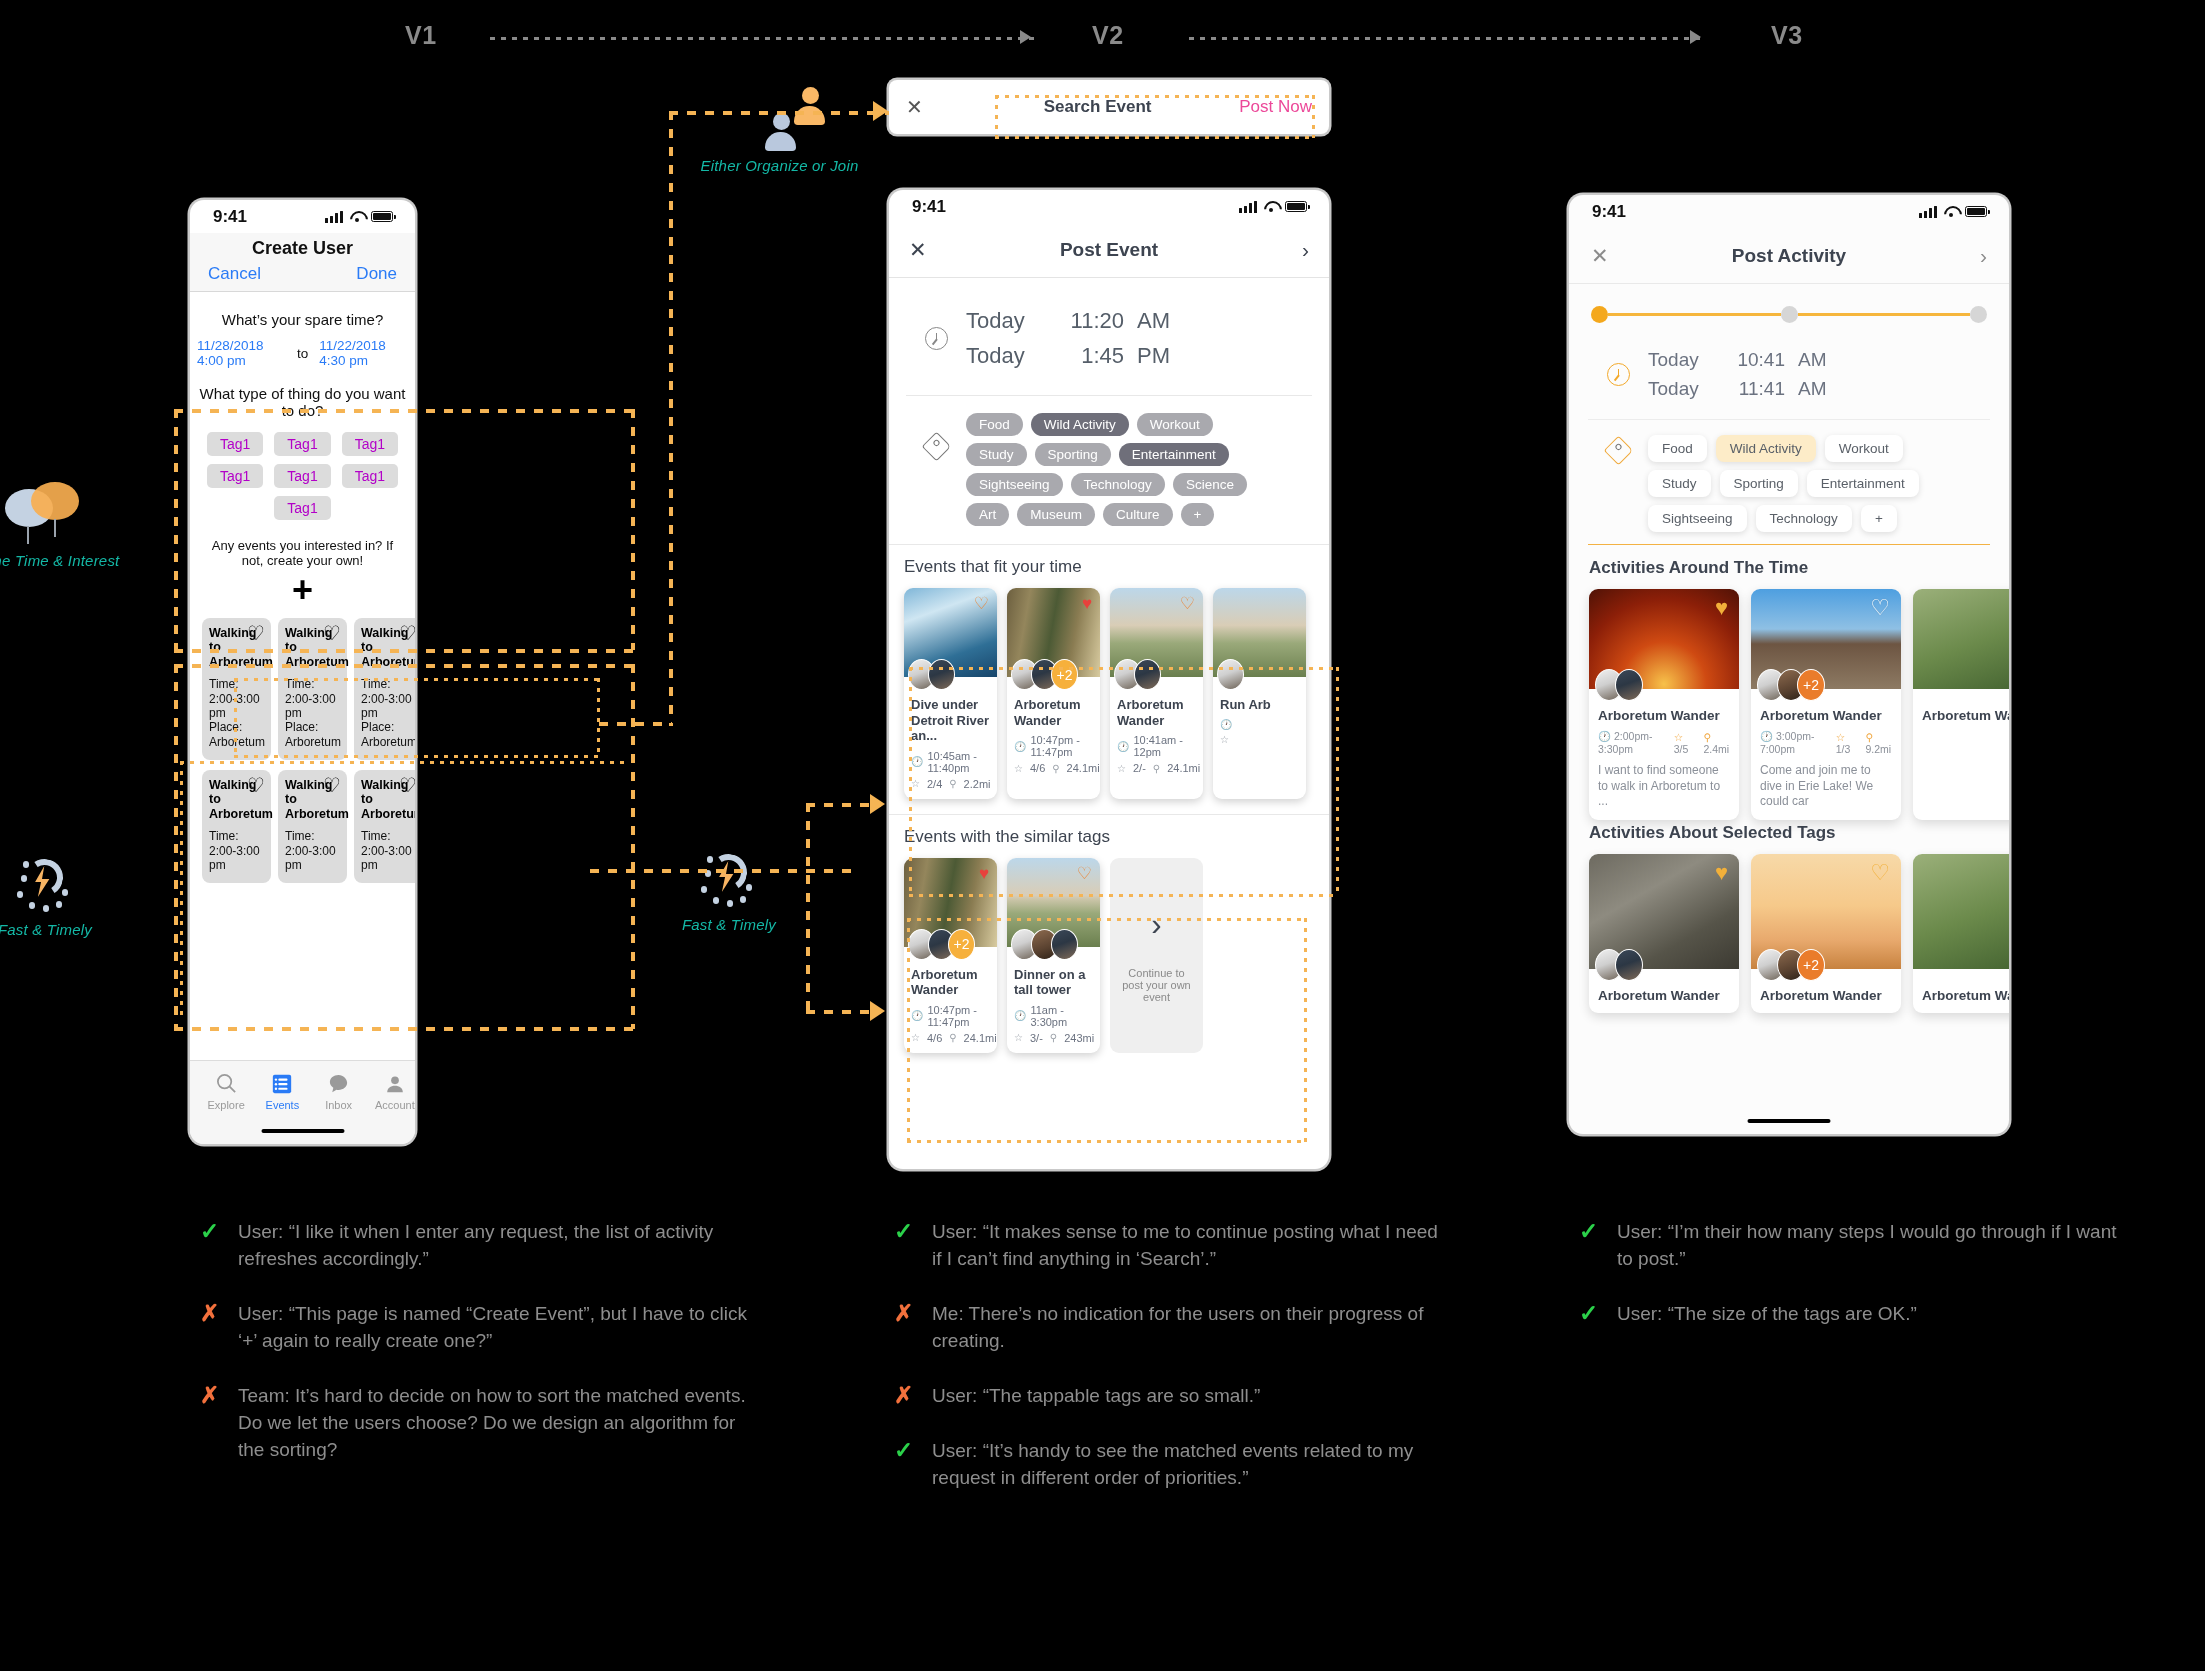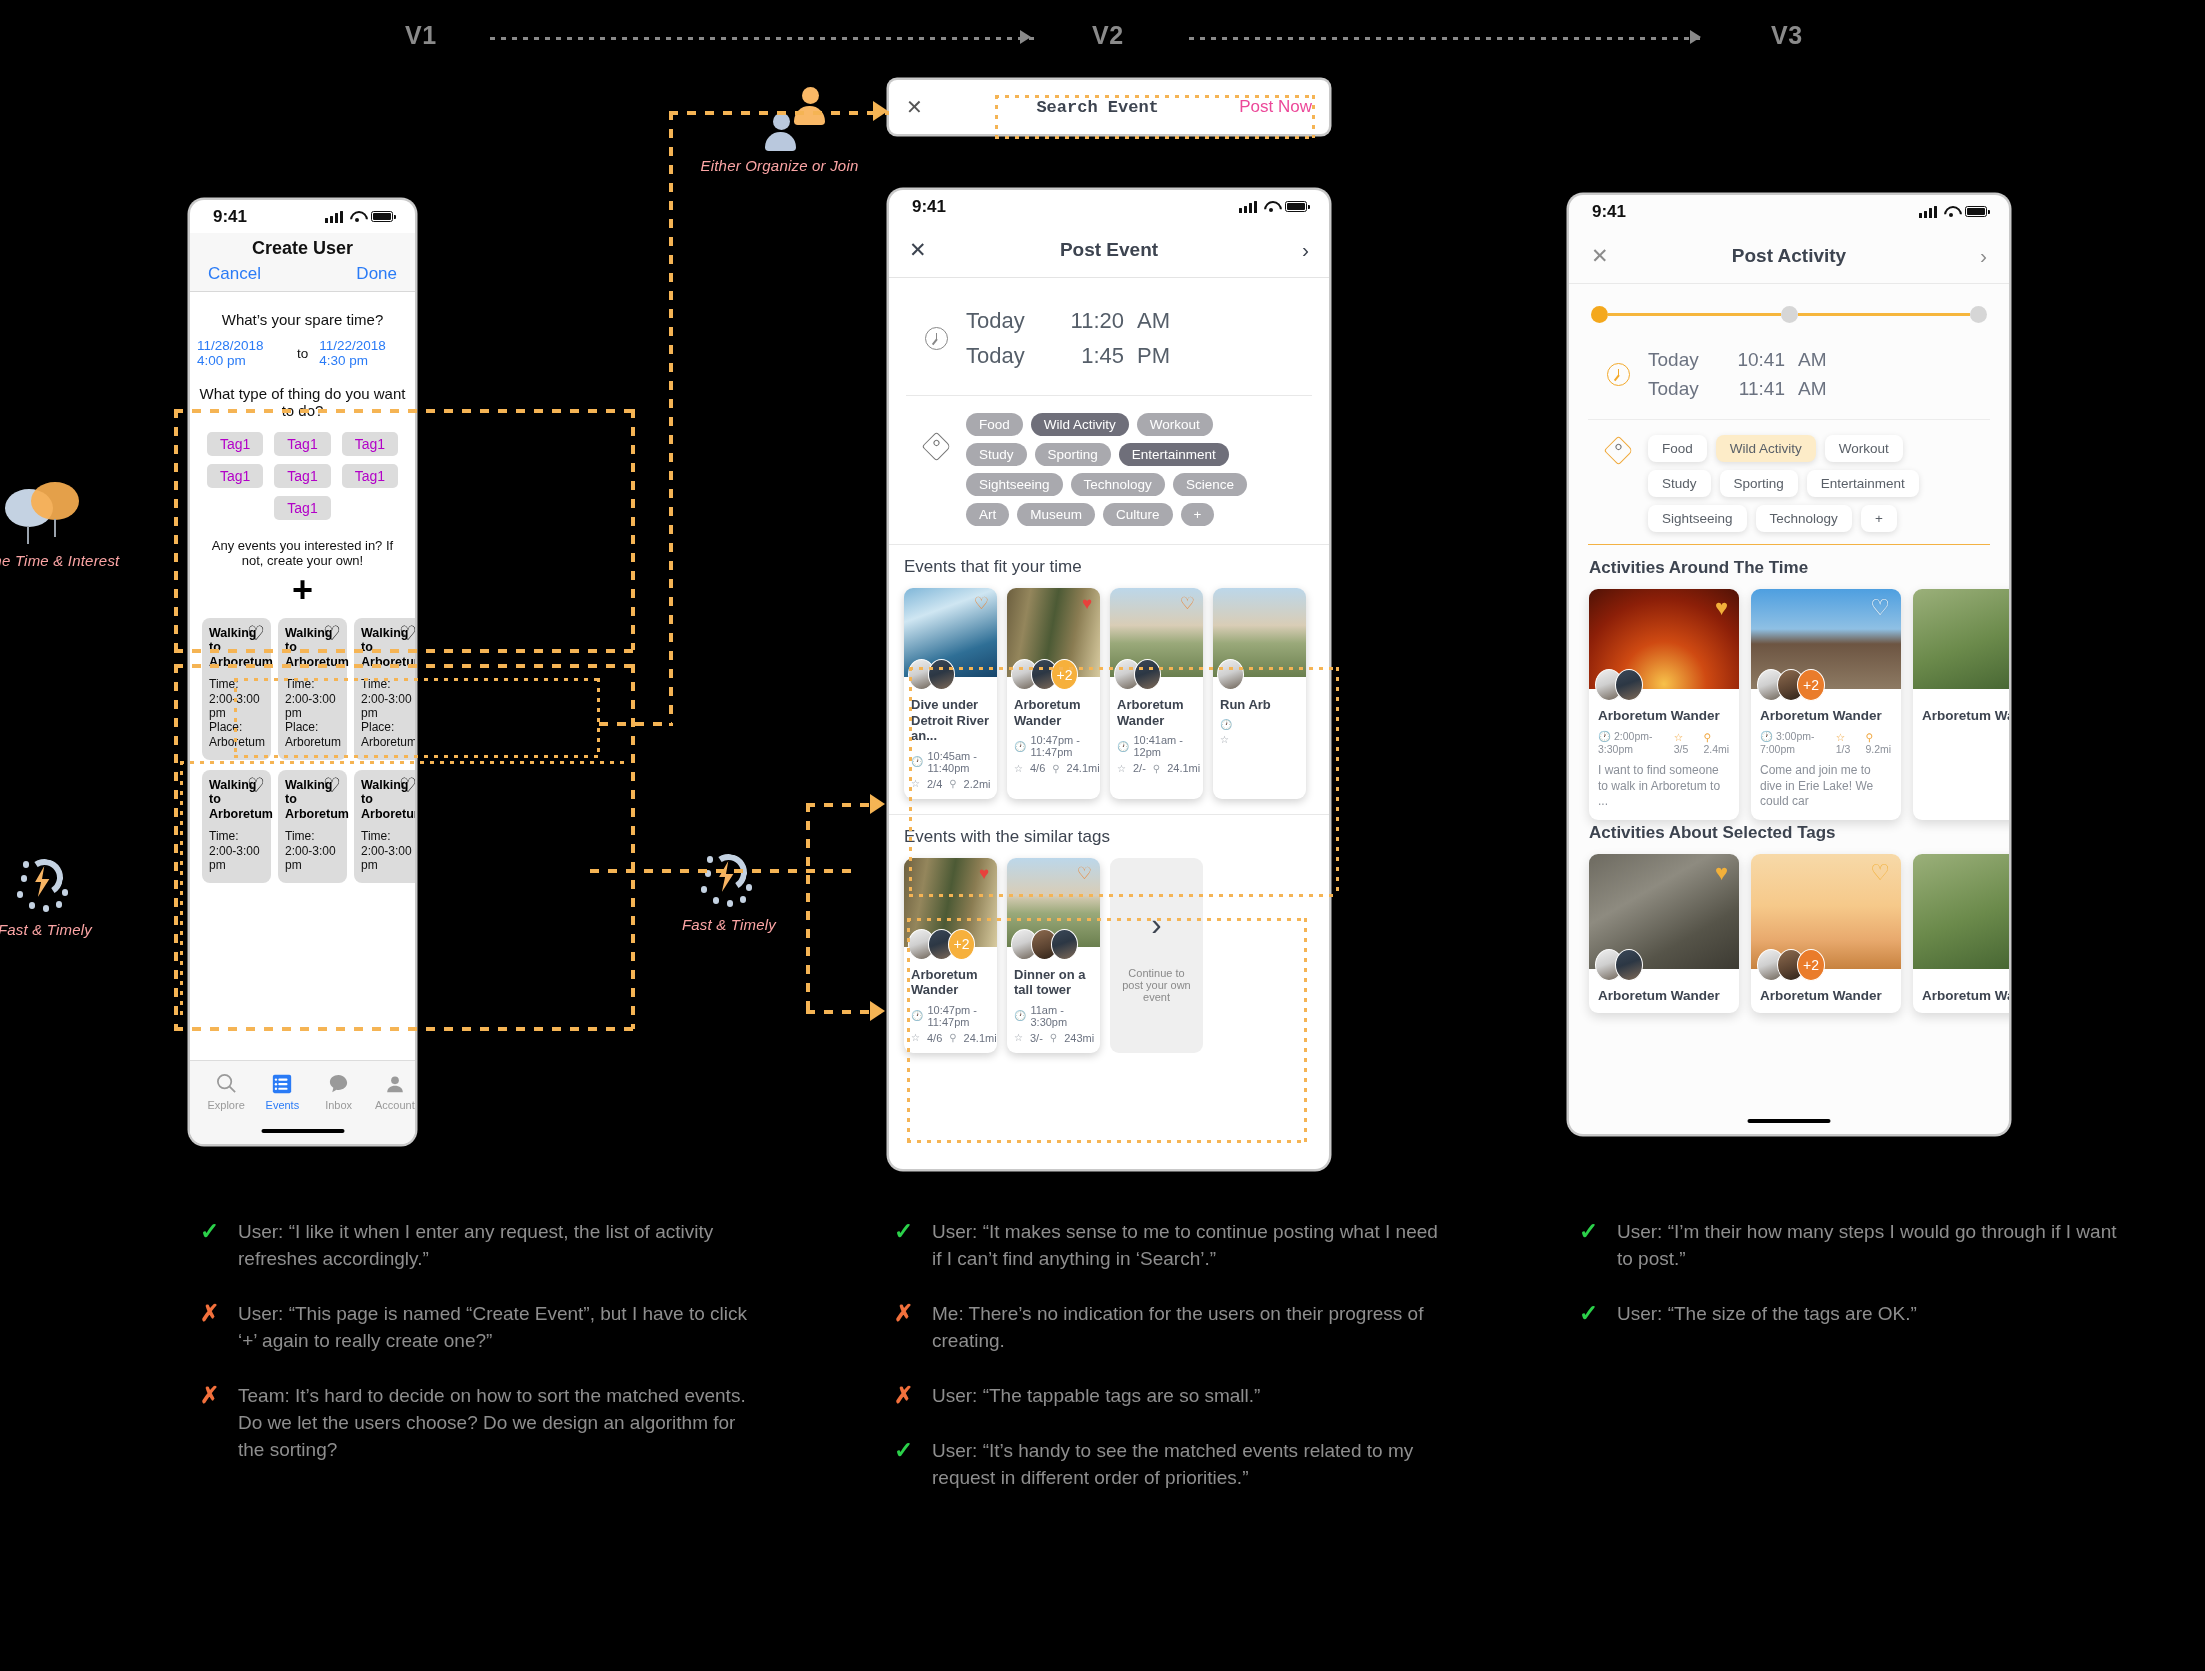--- a/index.html
+++ b/index.html
@@ -22,21 +22,21 @@
   }
   .ver-arrow{
     position:absolute; top:30px; width:0;height:0;
     border-top:7px solid transparent;border-bottom:7px solid transparent;
     border-left:11px solid #8a8a8a;
   }
 
   
   .side-note { position:absolute; text-align:center; width:150px; }
   .side-note .cap {
-    color:#fca5a5; font-size:15px; font-style:italic; letter-spacing:0.2px; margin-top:7px;
+    color:#14b8a6; font-size:15px; font-style:italic; letter-spacing:0.2px; margin-top:7px;
   }
   .balloons { position:relative; width:80px;height:65px; margin:0 auto; }
   .balloon { position:absolute; width:48px;height:38px; border-radius:50%; }
   .balloon.b1 { left:0; top:9px; background:#c4d2e2; }
   .balloon.b2 { left:26px; top:2px; background:#f7ae50; opacity:.92; }
   .ball-string{ position:absolute; width:1.5px; height:18px; background:#9aa3ad; }
 
   .bolt-wrap { position:relative; width:75px;height:65px;margin:0 auto; }
   .bolt-arc {
     position:absolute; left:18px; top:10px; width:37px;height:37px;
@@ -136,21 +136,21 @@
     position:absolute;left:50%;transform:translateX(-50%);bottom:11px;
     width:83px;height:4.5px;background:#000;border-radius:3px;
   }
 
   
   #searchBar{
     left:889px; top:80px; width:440px; height:54px; border-radius:8px;
     display:flex; align-items:center; padding:0 17px;
   }
   #searchBar .x{ font-size:20px; color:#555; width:60px; }
-  #searchBar .se{ font-size:17px; font-weight:700; color:#3d4450; flex:1; text-align:center;font-family:Liberation Mono, monospace;}
+  #searchBar .se{ font-size:17px; font-weight:700; color:#3d4450; flex:1; text-align:center;}
   #searchBar .pn{ font-size:17px; color:#ec4899; padding-left:10px;}
 
   
   #phoneV2{ left:889px; top:190px; width:440px; height:979px; }
   .v2-nav{
     display:flex; align-items:center; padding:0 20px; height:55px;
     border-bottom:0.5px solid #e4e4e4;
   }
   .v2-nav .x{ font-size:21px; color:#3d4450; width:40px;}
   .v2-nav .t{ flex:1; text-align:center; font-size:19px; font-weight:700; color:#3d4450;}

